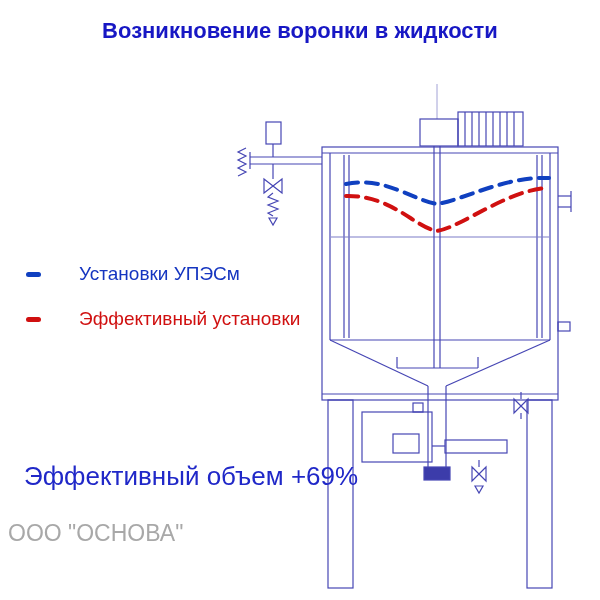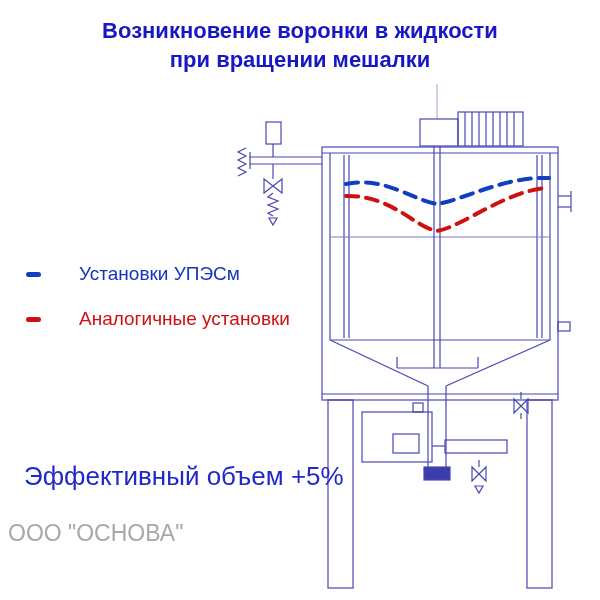--- a/index.html
+++ b/index.html
@@ -194,33 +194,32 @@
         <rect x="558" y="322" width="12" height="9"></rect>
       </g>
     </g>
 
     <path d="M346 184 C 385 176, 412 200, 437 204 C 463 200, 505 176, 549 178" stroke="#1040c0" stroke-width="4" fill="none" stroke-dasharray="12 8" stroke-linecap="round"></path>
     <path d="M346 196 C 392 195, 414 227, 437 231 C 462 227, 508 189, 549 188" stroke="#d01010" stroke-width="4" fill="none" stroke-dasharray="12 8" stroke-linecap="round"></path>
   </svg>
 
   <div class="title">
     <div>Возникновение воронки в жидкости</div>
-    <div>при вращении мешалки</div>
   </div>
 
   <div class="legend">
     <div class="legend-item">
       <span class="legend-swatch swatch-blue"></span>
       <span class="legend-label-blue">Установки УПЭСм</span>
     </div>
     <div class="legend-item">
       <span class="legend-swatch swatch-red"></span>
-      <span class="legend-label-red">Аналогичные установки</span>
+      <span class="legend-label-red">Эффективный установки</span>
     </div>
   </div>
 
-  <div class="effective-volume">Эффективный объем +5%</div>
+  <div class="effective-volume">Эффективный объем +69%</div>
 
   <div class="watermark">
     <div class="company">ООО "ОСНОВА"</div>
   </div>
 
 </div>
 
 </body></html>

